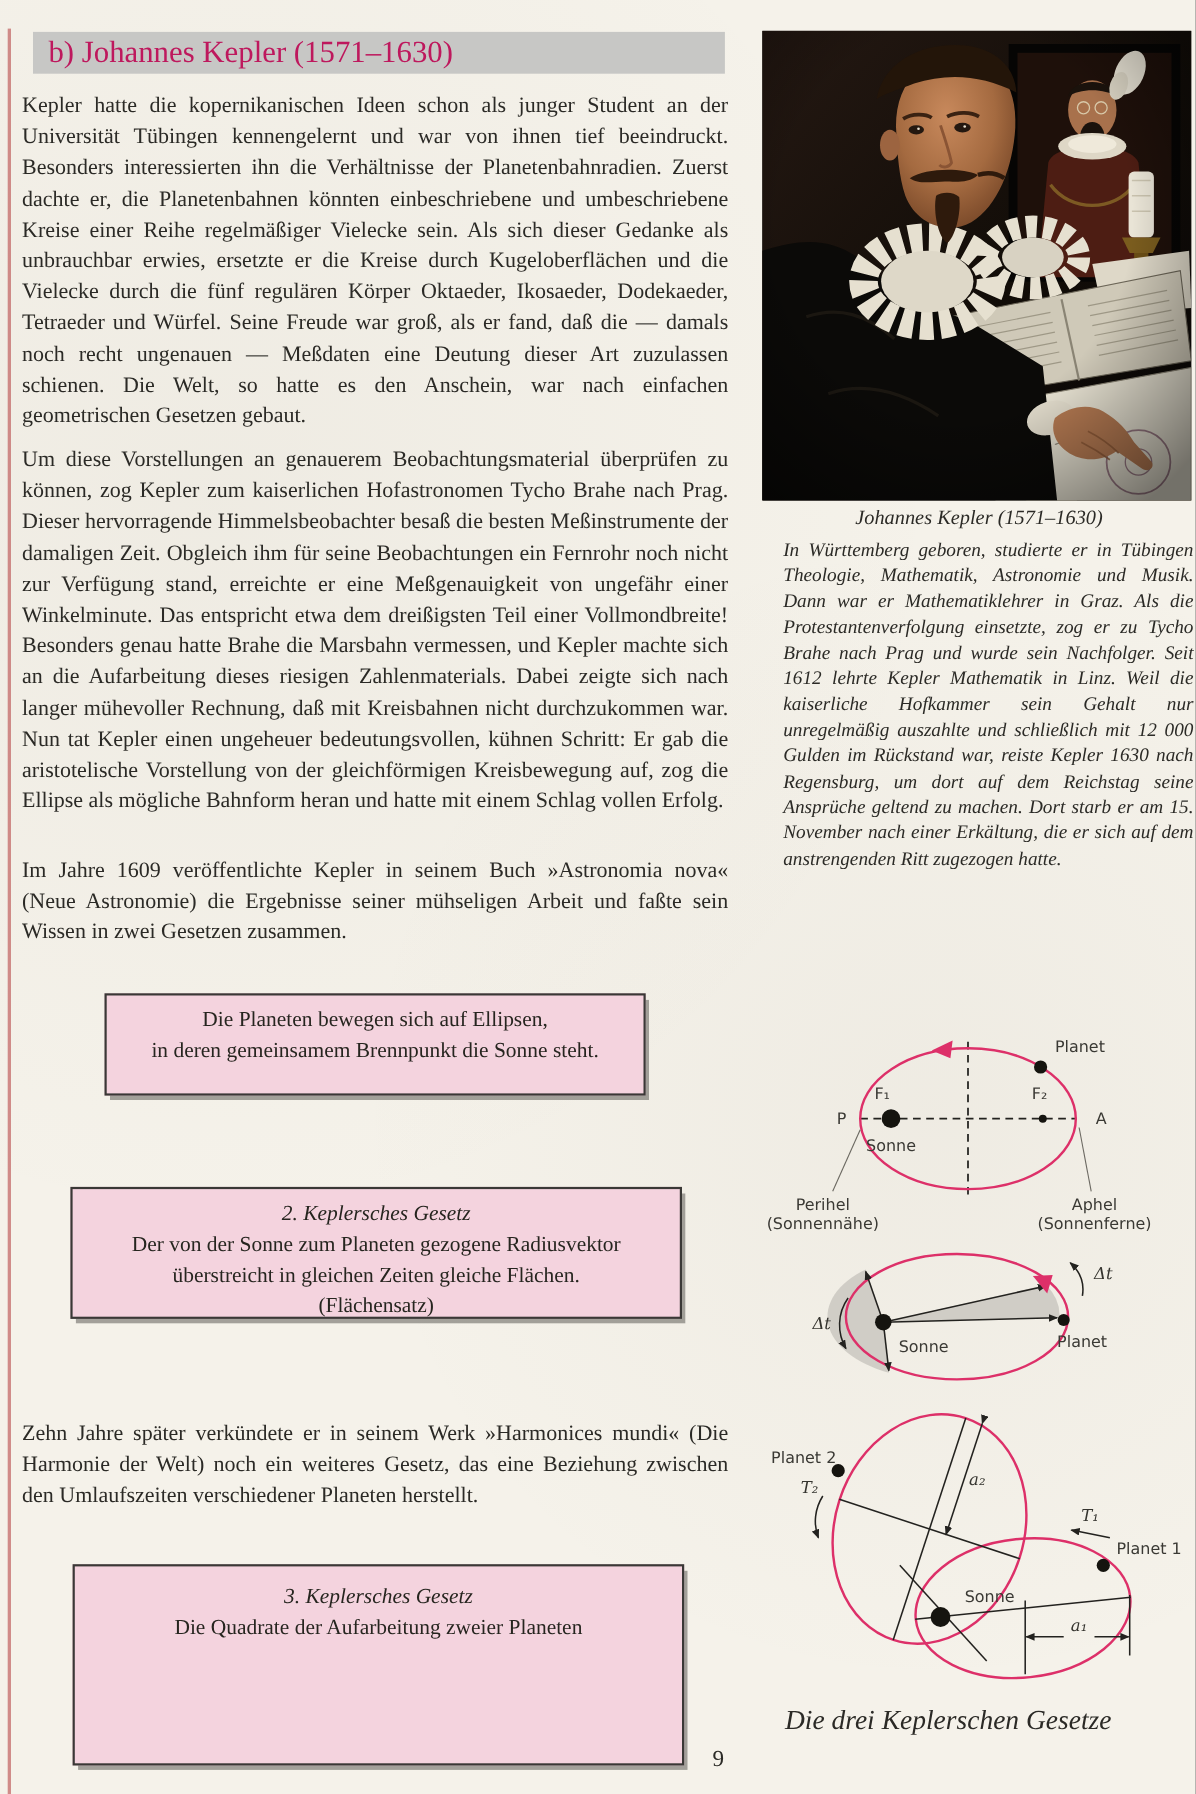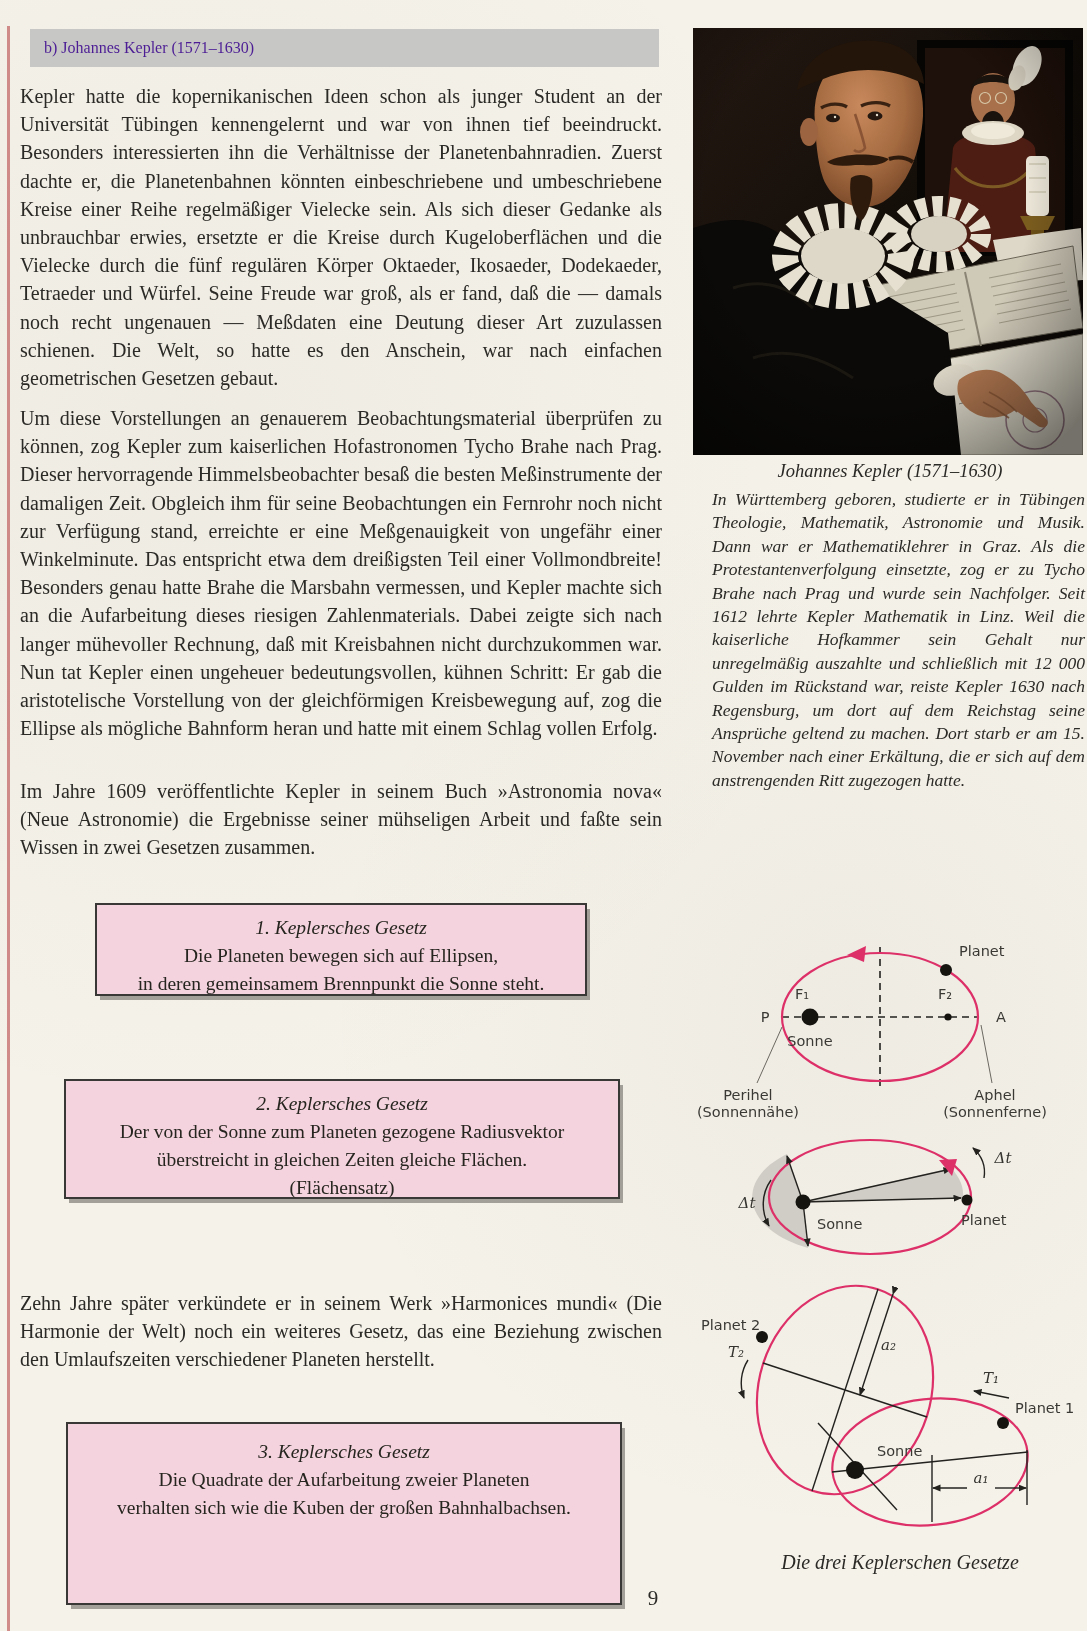--- a/index.html
+++ b/index.html
@@ -9,21 +9,21 @@
       radial-gradient(circle at 18% 28%, rgba(120,110,90,.05), transparent 45%),
       radial-gradient(circle at 78% 62%, rgba(120,110,90,.05), transparent 40%),
       #f5f2ea;
     font-family:"Liberation Serif","DejaVu Serif",serif;
     color:#2b2a26;
   }
   .left-rule{position:absolute;left:7px;top:26px;width:2.5px;height:1605px;background:#b84848;opacity:.6;}
   .header-bar{
     position:absolute;left:30px;top:29px;width:629px;height:38px;background:#c7c7c5;
     display:flex;align-items:center;box-sizing:border-box;padding-left:14px;
-    font-size:16px;color:#4c1d95;
+    font-size:28px;color:#be185d;
   }
   .para{position:absolute;left:20px;width:642px;text-align:justify;font-size:20px;line-height:28.2px;}
   .p1{top:82px;} .p2{top:404px;} .p3{top:777px;} .p4{top:1289px;}
 
   .portrait-box{position:absolute;left:693px;top:28px;width:390px;height:427px;background:#120d08;}
   .bio-caption{position:absolute;left:700px;top:461px;width:380px;text-align:center;font-style:italic;font-size:18.5px;}
   .bio-text{position:absolute;left:712px;top:488px;width:373px;text-align:justify;font-style:italic;font-size:17.5px;line-height:23.4px;}
 
   .law-box{
     position:absolute;background:#f4d3de;border:2px solid #3a3836;box-sizing:border-box;
@@ -33,21 +33,21 @@
   .law-1{left:95px;top:903px;width:492px;height:93px;padding-top:9px;}
   .law-2{left:64px;top:1079px;width:556px;height:120px;padding-top:9px;}
   .law-3{left:66px;top:1422px;width:556px;height:183px;padding-top:14px;}
   .law-title{font-style:italic;line-height:28px;}
   .law-line{line-height:27.8px;}
   .formula{font-style:italic;font-size:21px;font-family:"DejaVu Serif",serif;line-height:29px;}
 
   .d1{position:absolute;left:695px;top:893px;}
   .d2{position:absolute;left:695px;top:1116px;}
   .d3{position:absolute;left:665px;top:1240px;}
-  .d-caption{position:absolute;left:735px;top:1551px;width:330px;text-align:center;font-style:italic;font-size:20px;}
+  .d-caption{position:absolute;left:697px;top:1551px;width:330px;text-align:center;font-style:italic;font-size:25px;}
   .page-number{position:absolute;left:638px;top:1586px;width:30px;text-align:center;font-size:21px;}
 
   .dlabel{font-family:"DejaVu Sans","Liberation Sans",sans-serif;font-size:14.5px;fill:#3a3934;}
   .dmath{font-family:"DejaVu Serif",serif;font-style:italic;font-size:15px;fill:#35342f;}
   .orbit{fill:none;stroke:#dd3069;stroke-width:2.2px;}
   .thin{stroke:#23221f;stroke-width:1.4px;fill:none;}
   .dash{stroke:#23221f;stroke-width:1.6px;stroke-dasharray:7 5;fill:none;}
   .leader{stroke:#6b6861;stroke-width:1px;fill:none;}
   .wedge{fill:#ccc9c2;opacity:.9;}
 </style>
@@ -161,36 +161,34 @@
         </g>
       </g>
       <rect x="0" y="0" width="390" height="427" fill="url(#vig)"></rect>
     </svg>
   </div>
 
   <div class="bio-caption">Johannes Kepler (1571–1630)</div>
   <div class="bio-text">In Württemberg geboren, studierte er in Tübingen Theologie, Mathematik, Astronomie und Musik. Dann war er Mathematiklehrer in Graz. Als die Protestantenverfolgung einsetzte, zog er zu Tycho Brahe nach Prag und wurde sein Nachfolger. Seit 1612 lehrte Kepler Mathematik in Linz. Weil die kaiserliche Hofkammer sein Gehalt nur unregelmäßig auszahlte und schließlich mit 12 000 Gulden im Rückstand war, reiste Kepler 1630 nach Regensburg, um dort auf dem Reichstag seine Ansprüche geltend zu machen. Dort starb er am 15. November nach einer Erkältung, die er sich auf dem anstrengenden Ritt zugezogen hatte.</div>
 
   <div class="law-box law-1">
-    <div class="law-title">1. Keplersches Gesetz</div>
     <div class="law-line">Die Planeten bewegen sich auf Ellipsen,</div>
     <div class="law-line">in deren gemeinsamem Brennpunkt die Sonne steht.</div>
   </div>
 
   <div class="law-box law-2">
     <div class="law-title">2. Keplersches Gesetz</div>
     <div class="law-line">Der von der Sonne zum Planeten gezogene Radiusvektor</div>
     <div class="law-line">überstreicht in gleichen Zeiten gleiche Flächen.</div>
     <div class="law-line">(Flächensatz)</div>
   </div>
 
   <div class="law-box law-3">
     <div class="law-title">3. Keplersches Gesetz</div>
     <div class="law-line">Die Quadrate der Aufarbeitung zweier Planeten</div>
-    <div class="law-line">verhalten sich wie die Kuben der großen Bahnhalbachsen.</div>
   </div>
 
   <svg class="d1" width="392" height="235" viewBox="0 0 392 235">
     <defs>
       <marker id="mA1" markerWidth="9" markerHeight="8" refX="7.5" refY="3.5" orient="auto" markerUnits="userSpaceOnUse">
         <path d="M0,0 L8.5,3.5 L0,7 Z" fill="#23221f"></path>
       </marker>
     </defs>
     <line class="dash" x1="87" y1="124" x2="284" y2="124"></line>
     <line class="dash" x1="185" y1="54" x2="185" y2="197"></line>

